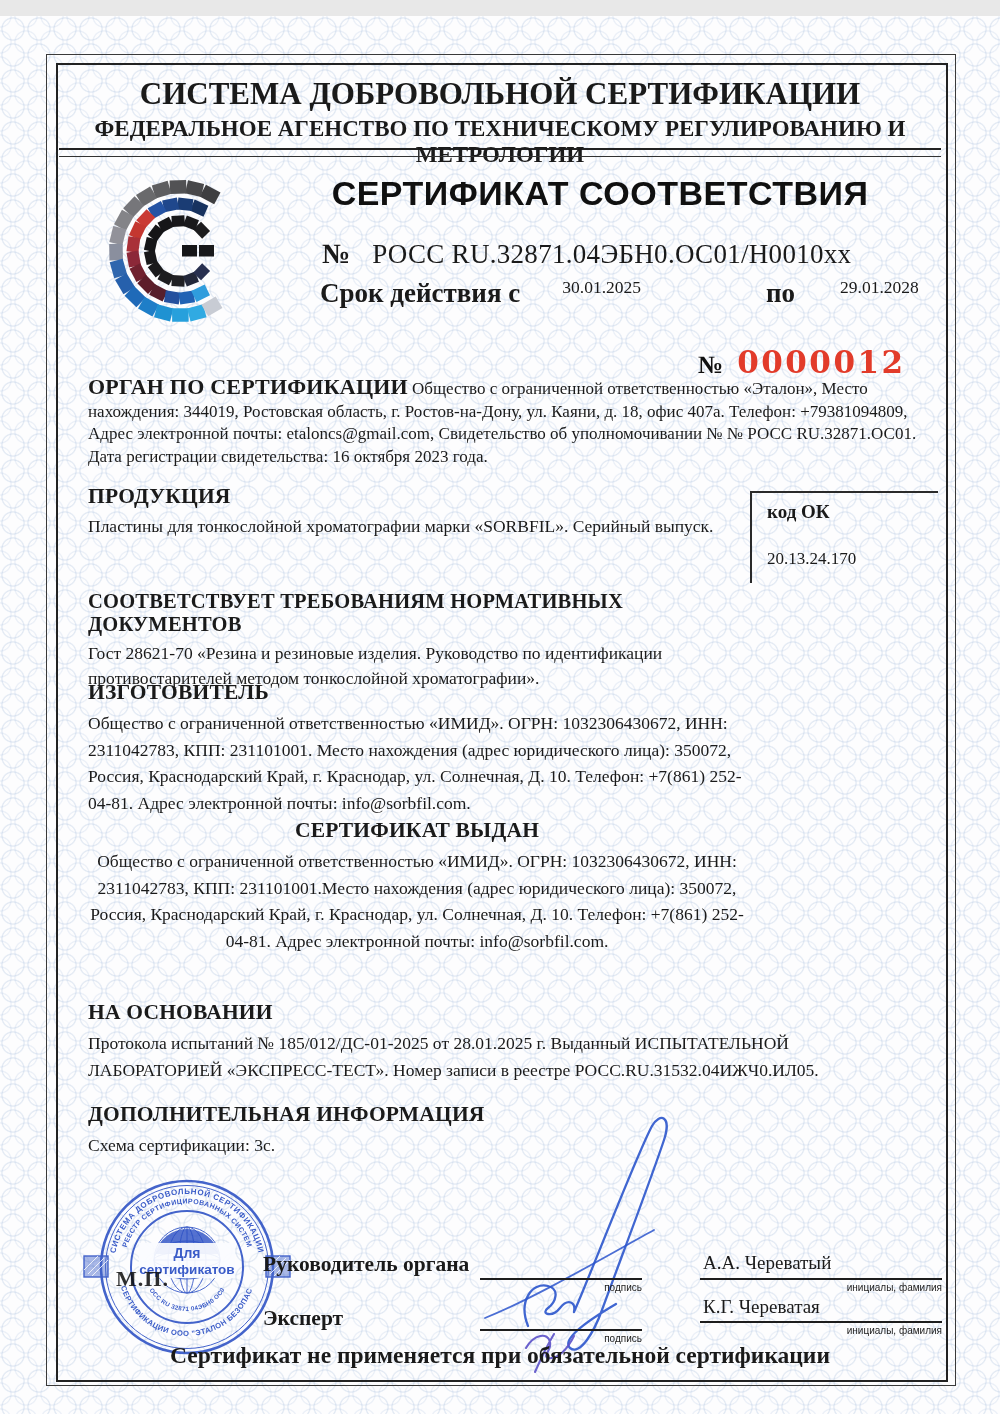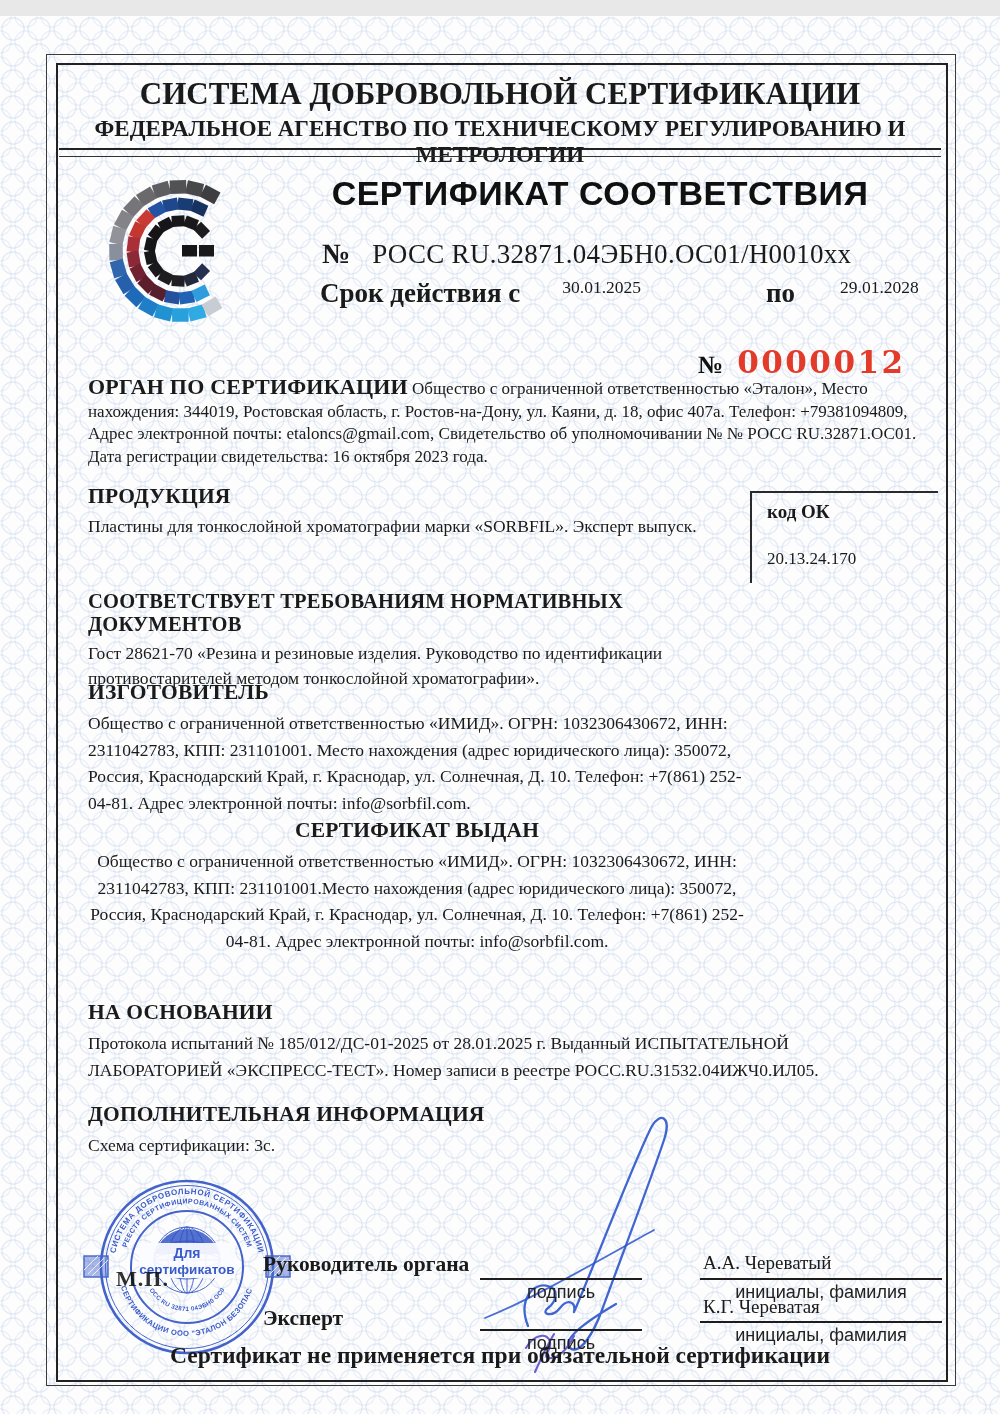--- a/index.html
+++ b/index.html
@@ -62,21 +62,21 @@
   .mp-label{position:absolute;left:116px;top:1250px;font-size:22px;font-weight:bold;color:rgba(10,10,10,0.85);letter-spacing:1px;}
   .sig-svg{position:absolute;left:440px;top:1080px;}
   .role{position:absolute;left:263px;font-size:21.5px;font-weight:bold;}
   .role-head{top:1236px;}
   .role-expert{top:1290px;}
   .sig-line{position:absolute;border-top:2px solid #1d1d1d;height:0;}
   .sl1{left:480px;top:1262px;width:162px;}
   .sl2{left:480px;top:1313px;width:162px;}
   .nl1{left:700px;top:1262px;width:242px;}
   .nl2{left:700px;top:1305px;width:242px;}
-  .sig-caption{position:absolute;font-family:"Liberation Sans","DejaVu Sans",sans-serif;font-size:18px;color:#222;text-align:center;}
+  .sig-caption{position:absolute;font-family:"Liberation Sans","DejaVu Sans",sans-serif;font-size:10px;color:#222;text-align:right;}
   .sc1{left:480px;top:1266px;width:162px;}
   .sc2{left:480px;top:1317px;width:162px;}
   .nc1{left:700px;top:1266px;width:242px;}
   .nc2{left:700px;top:1309px;width:242px;}
   .sig-name{position:absolute;font-size:19px;}
   .nm1{left:703px;top:1236px;}
   .nm2{left:703px;top:1280px;}
   .footer-note{position:absolute;left:60px;top:1326px;width:880px;text-align:center;font-size:23.5px;font-weight:bold;}
   svg text{font-family:"Liberation Sans","DejaVu Sans",sans-serif;}
 </style>
@@ -160,21 +160,21 @@
     <span class="form-no-sym">№</span>
     <span class="form-no-val">0000012</span>
   </div>
 
   <div class="sec sec-org">
     <p><span class="inline-h">ОРГАН ПО СЕРТИФИКАЦИИ</span><span> Общество с ограниченной ответственностью «Эталон», Место нахождения: 344019, Ростовская область, г. Ростов-на-Дону, ул. Каяни, д. 18, офис 407а. Телефон: +79381094809, Адрес электронной почты: etaloncs@gmail.com, Свидетельство об уполномочивании № № РОСС RU.32871.ОС01. Дата регистрации свидетельства: 16 октября 2023 года.</span></p>
   </div>
 
   <div class="sec sec-product">
     <h3>ПРОДУКЦИЯ</h3>
-    <p>Пластины для тонкослойной хроматографии марки «SORBFIL». Эксперт выпуск.</p>
+    <p>Пластины для тонкослойной хроматографии марки «SORBFIL». Серийный выпуск.</p>
   </div>
 
   <div class="codebox cb-ok">
     <div class="cb-label">код ОК</div>
     <div class="cb-value">20.13.24.170</div>
   </div>
 
   <div class="sec sec-standards">
     <h3>СООТВЕТСТВУЕТ ТРЕБОВАНИЯМ НОРМАТИВНЫХ ДОКУМЕНТОВ</h3>
     <p>Гост 28621-70 «Резина и резиновые изделия. Руководство по идентификации противостарителей методом тонкослойной хроматографии».</p>

